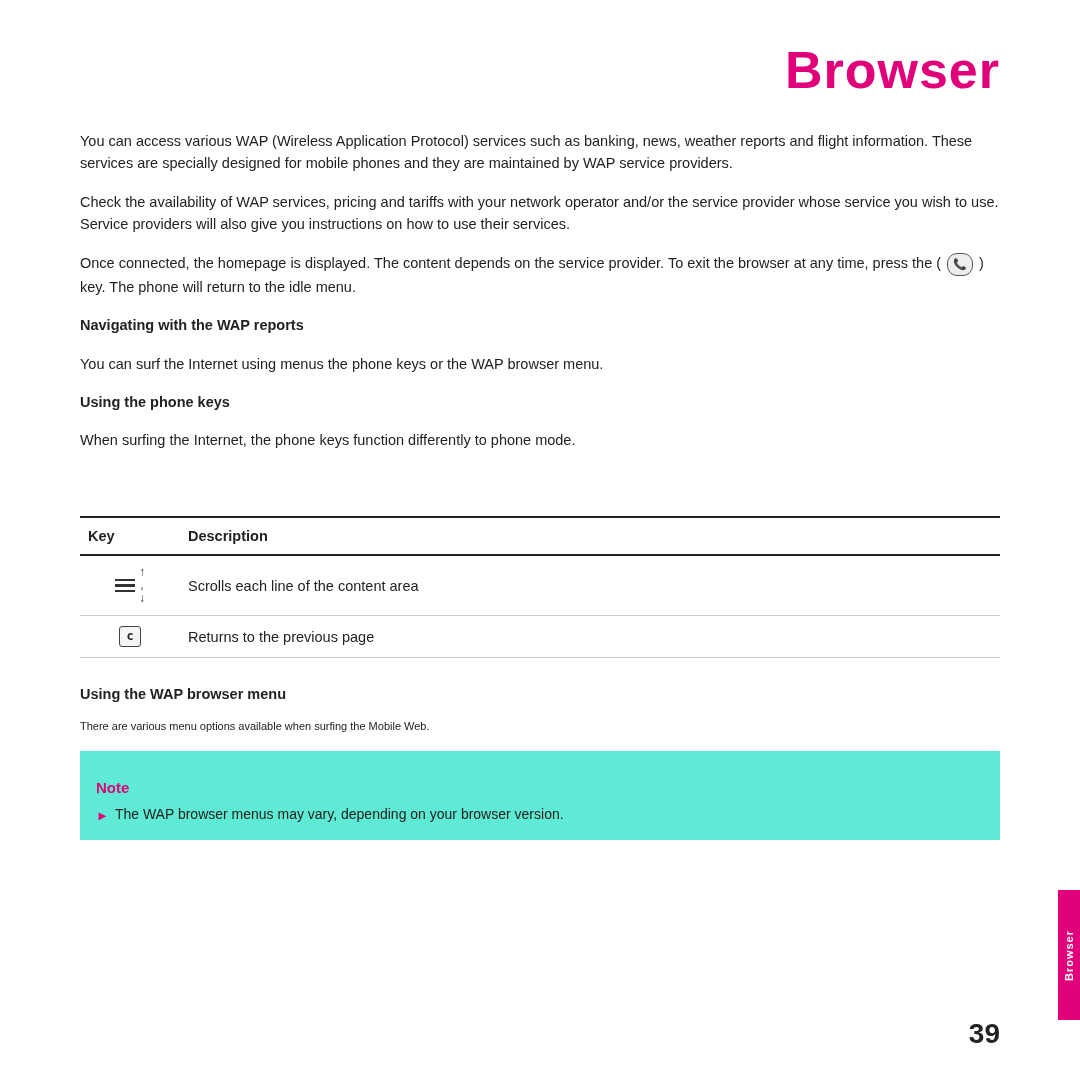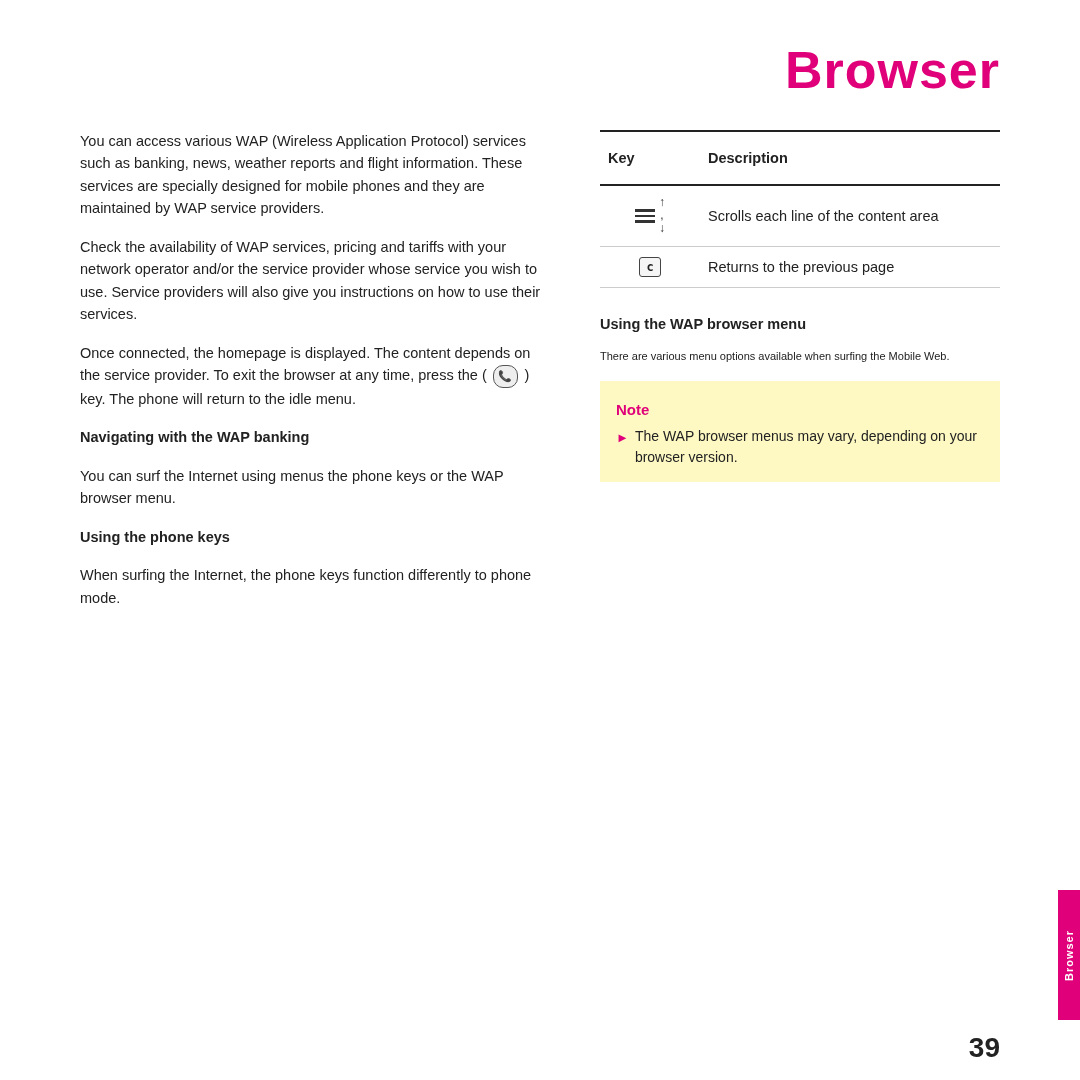--- a/index.html
+++ b/index.html
@@ -19,21 +19,21 @@
       text-align: right;
       padding: 40px 80px 20px 0;
       font-size: 52px;
       font-weight: bold;
       color: #e0007a;
       letter-spacing: 1px;
     }
 
     .content-area {
       display: flex;
-      flex-direction: row;
+      flex-direction: column;
       padding: 10px 80px 0 80px;
       gap: 48px;
     }
 
     .left-column {
       flex: 1;
       font-size: 14.5px;
       line-height: 1.55;
       color: #222;
     }
@@ -61,21 +61,21 @@
       margin-bottom: 28px;
     }
 
     .key-table thead tr {
       border-bottom: 2px solid #222;
       border-top: 2px solid #222;
     }
 
     .key-table thead th {
       font-weight: bold;
-      padding: 18px 8px;
+      padding: 10px 8px;
       text-align: left;
       font-size: 14.5px;
     }
 
     .key-table thead th:first-child {
       width: 100px;
     }
 
     .key-table tbody tr {
       border-bottom: 1px solid #ccc;
@@ -125,22 +125,22 @@
     }
 
     .wap-para {
       font-size: 11px;
       line-height: 1.55;
       margin-bottom: 16px;
     }
 
     
     .note-box {
-      background: #fef9c3;
-      padding: 20px 16px 14px 16px;
+      background: #5eead4;
+      padding: 28px 16px 14px 16px;
       margin-top: 8px;
     }
 
     .note-title {
       color: #e0007a;
       font-weight: bold;
       font-size: 15px;
       margin-bottom: 8px;
     }
 
@@ -195,21 +195,21 @@
       font-size: 11px;
       color: #fff;
       font-weight: bold;
       letter-spacing: 1px;
       z-index: 2;
     }
 
     .page-number {
       position: absolute;
       right: 80px;
-      bottom: 16px;
+      bottom: 30px;
       font-size: 28px;
       font-weight: bold;
       color: #222;
     }
 
     
     .scroll-key-cell {
       display: flex;
       align-items: center;
       justify-content: center;
@@ -247,21 +247,21 @@
 
   <div class="left-column">
     <p>You can access various WAP (Wireless Application Protocol) services such as banking, news, weather reports and flight information. These services are specially designed for mobile phones and they are maintained by WAP service providers.</p>
     <p>Check the availability of WAP services, pricing and tariffs with your network operator and/or the service provider whose service you wish to use. Service providers will also give you instructions on how to use their services.</p>
     <p>
       <span>Once connected, the homepage is displayed. The content depends on the service provider. To exit the browser at any time, press the (</span>
       <span class="phone-icon-inline">📞</span>
       <span>) key. The phone will return to the idle menu.</span>
     </p>
 
-    <p class="section-heading">Navigating with the WAP banking</p>
+    <p class="section-heading">Navigating with the WAP reports</p>
     <p>You can surf the Internet using menus the phone keys or the WAP browser menu.</p>
 
     <p class="section-heading">Using the phone keys</p>
     <p>When surfing the Internet, the phone keys function differently to phone mode.</p>
   </div>
 
   <div class="right-column">
 
     <table class="key-table">
       <thead>

